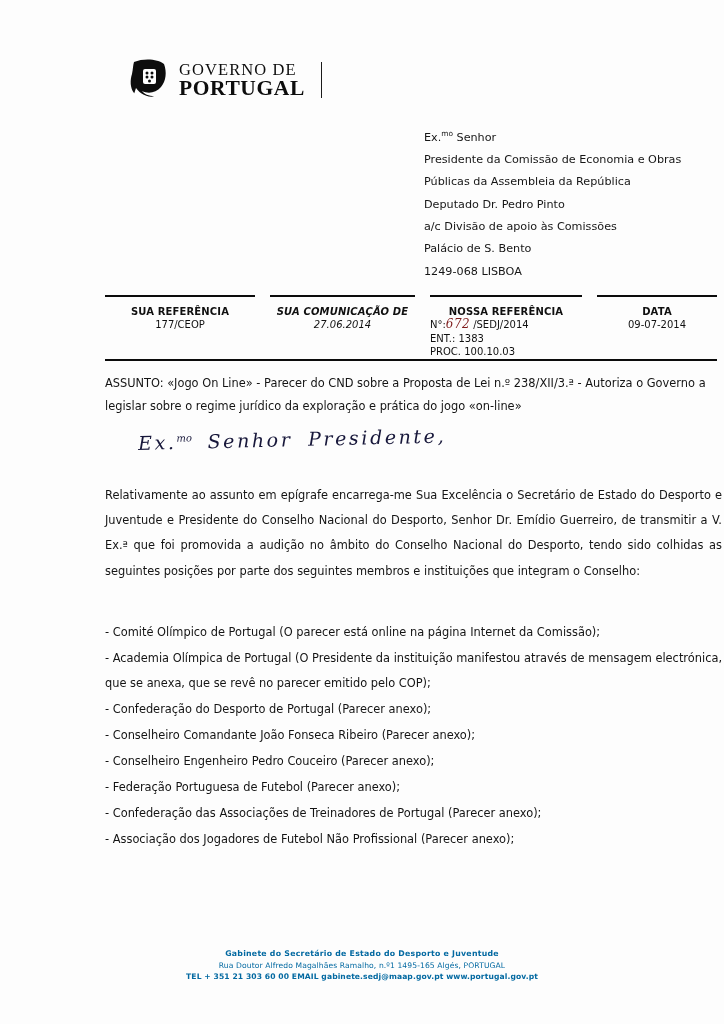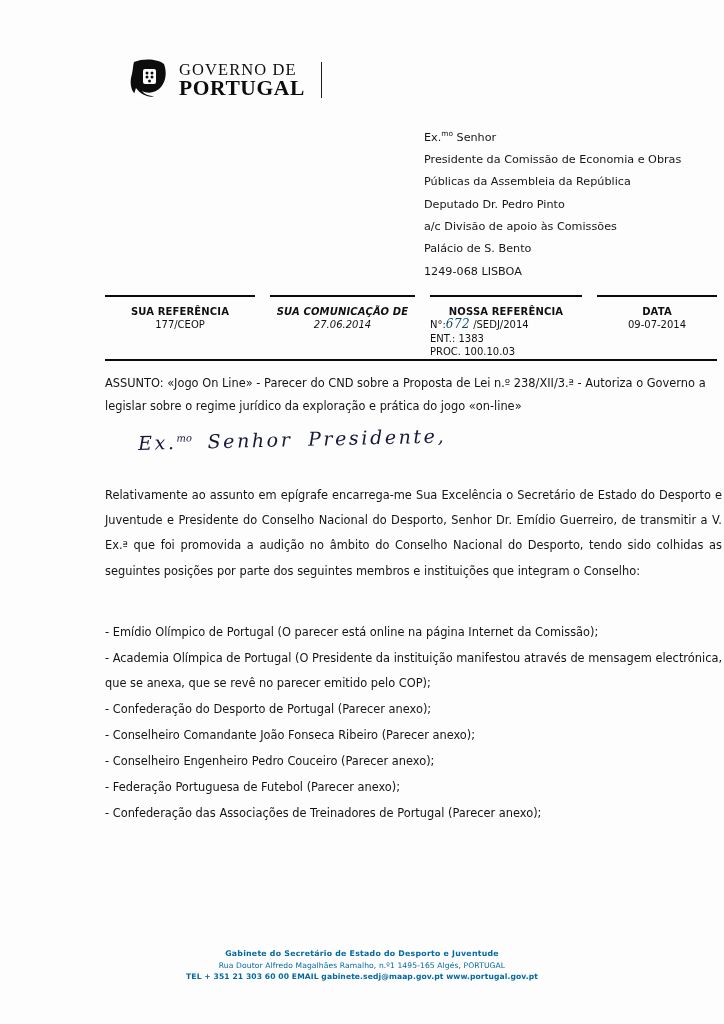--- a/index.html
+++ b/index.html
@@ -119,21 +119,21 @@
     top: 64px;
     width: 612px;
     height: 2px;
     background: #0b0b0b;
   }
   .hand-num {
     font-family: "DejaVu Serif", serif;
     font-style: italic;
     font-size: 12px;
     letter-spacing: 0.4px;
-    color: #0c4a6e;
+    color: #7f1d1d;
   }
 
   
   #assunto {
     position: absolute;
     left: 105px;
     top: 372px;
     width: 616px;
     font-size: 11.4px;
     line-height: 23px;
@@ -294,27 +294,28 @@
     <div id="ref-bottom-rule"></div>
   </div>
 
   <div id="assunto">ASSUNTO: «Jogo On Line» - Parecer do CND sobre a Proposta de Lei n.º 238/XII/3.ª - Autoriza o Governo a legislar sobre o regime jurídico da exploração e prática do jogo «on-line»</div>
 
   <div id="greeting-hand"><span>Ex.</span><span class="sup">mo</span><span> Senhor Presidente,</span></div>
 
   <div id="body-para">Relativamente ao assunto em epígrafe encarrega-me Sua Excelência o Secretário de Estado do Desporto e Juventude e Presidente do Conselho Nacional do Desporto, Senhor Dr. Emídio Guerreiro, de transmitir a V. Ex.ª que foi promovida a audição no âmbito do Conselho Nacional do Desporto, tendo sido colhidas as seguintes posições por parte dos seguintes membros e instituições que integram o Conselho:</div>
 
   <ul id="entity-list">
-    <li>- Emídio Olímpico de Portugal (O parecer está online na página Internet da Comissão);</li>
+    <li>- Comité Olímpico de Portugal (O parecer está online na página Internet da Comissão);</li>
     <li class="wrap">- Academia Olímpica de Portugal (O Presidente da instituição manifestou através de mensagem electrónica, que se anexa, que se revê no parecer emitido pelo COP);</li>
     <li>- Confederação do Desporto de Portugal (Parecer anexo);</li>
     <li>- Conselheiro Comandante João Fonseca Ribeiro (Parecer anexo);</li>
     <li>- Conselheiro Engenheiro Pedro Couceiro (Parecer anexo);</li>
     <li>- Federação Portuguesa de Futebol (Parecer anexo);</li>
     <li>- Confederação das Associações de Treinadores de Portugal (Parecer anexo);</li>
+    <li>- Associação dos Jogadores de Futebol Não Profissional (Parecer anexo);</li>
   </ul>
 
   <div id="footer">
     <div class="f1">Gabinete do Secretário de Estado do Desporto e Juventude</div>
     <div class="f2">Rua Doutor Alfredo Magalhães Ramalho, n.º1 1495-165 Algés, PORTUGAL</div>
     <div class="f3">TEL + 351 21 303 60 00 EMAIL gabinete.sedj@maap.gov.pt www.portugal.gov.pt</div>
   </div>
 
 </div>
 

